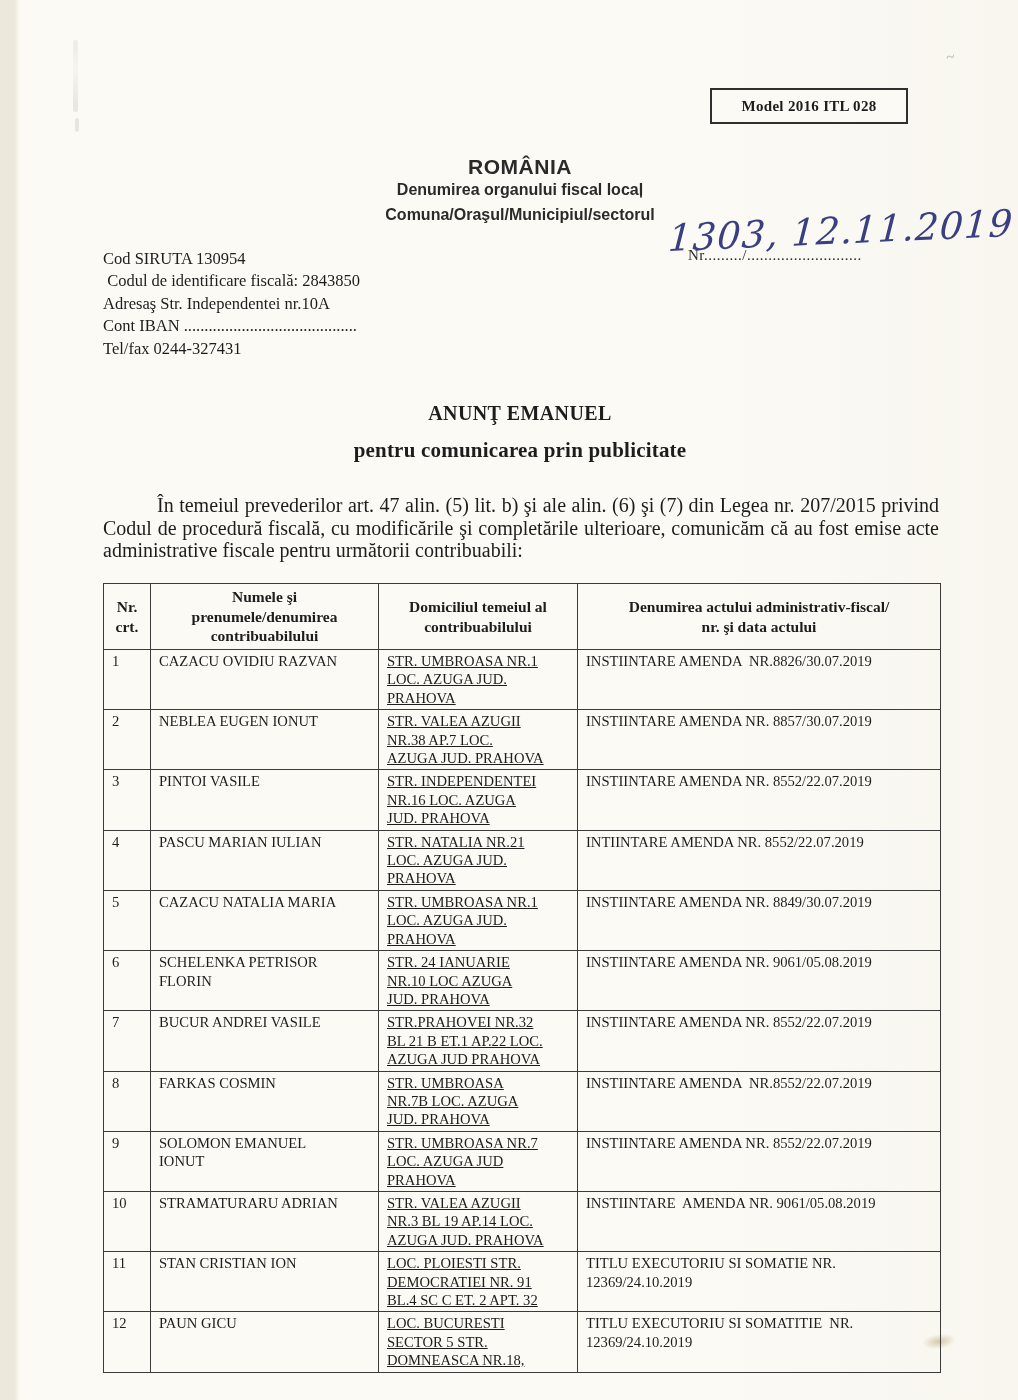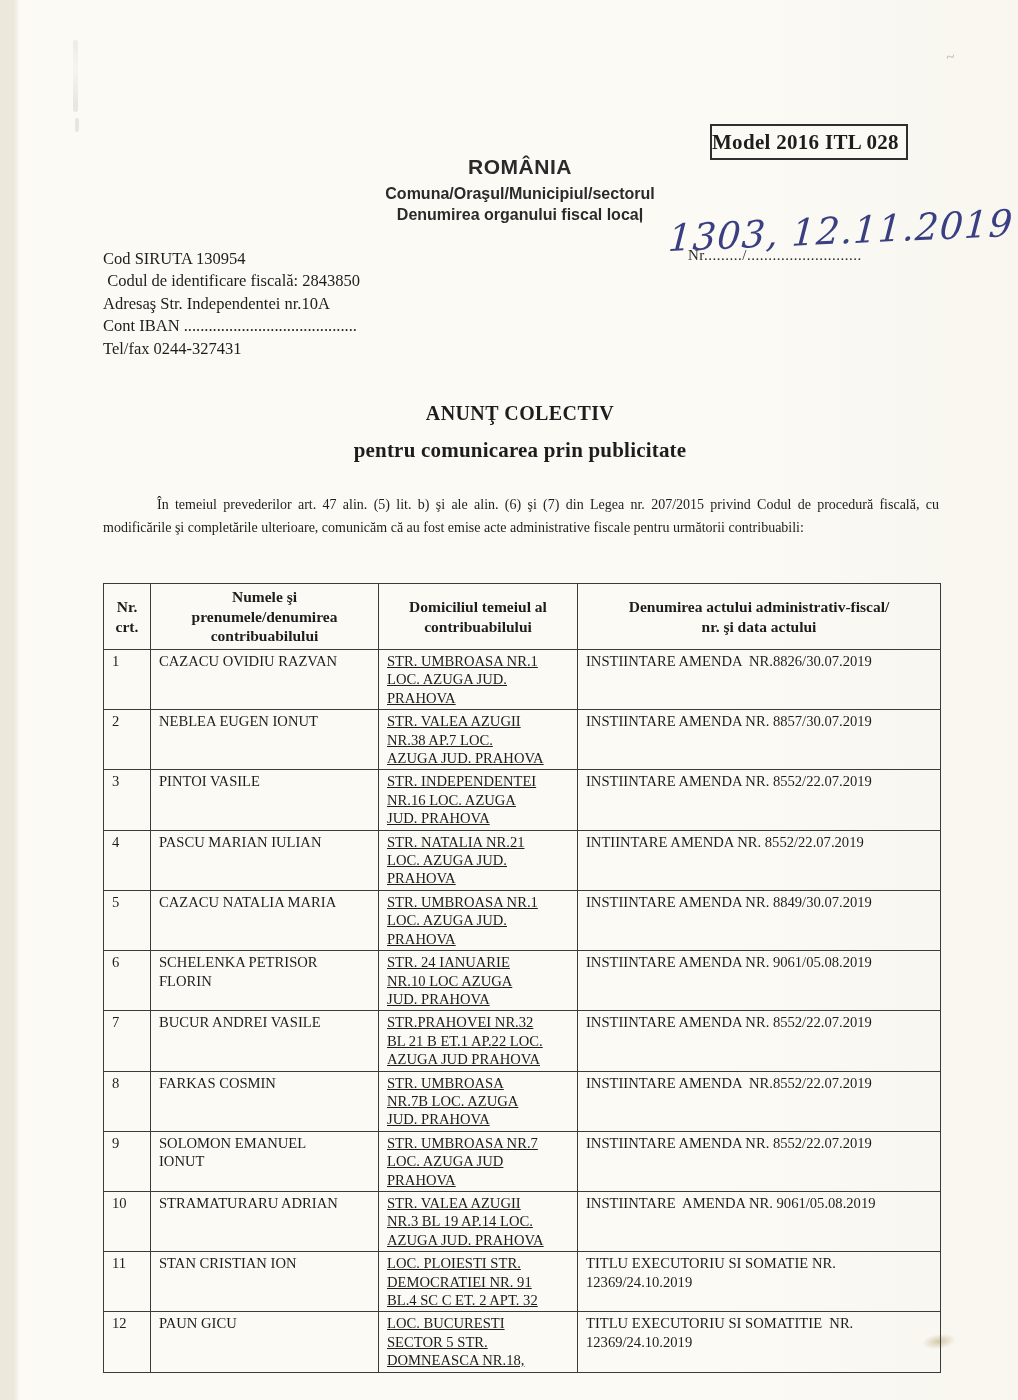--- a/index.html
+++ b/index.html
@@ -28,22 +28,22 @@
     transform:rotate(-12deg);
   }
   .smudge{
     position:absolute;left:922px;top:1334px;width:34px;height:15px;
     background:radial-gradient(ellipse at center,#cdbd97 0%,rgba(205,189,151,0) 70%);
     transform:rotate(-8deg);opacity:.8;border-radius:50%;
   }
 
   .model-box{
     position:absolute;left:710px;top:88px;width:194px;height:32px;
-    border:2px solid #2f2f2f;display:flex;align-items:center;
-    font-weight:bold;font-size:21px;letter-spacing:.3px;background:#fbfaf5;margin-top:36px;
+    border:2px solid #2f2f2f;display:flex;align-items:center;justify-content:center;
+    font-weight:bold;font-size:15px;letter-spacing:.3px;background:#fbfaf5;
   }
 
   .center-head{
     position:absolute;left:60px;top:155px;width:920px;text-align:center;
     font-family:"Liberation Sans", sans-serif;color:#2a2a2a;
   }
   .center-head .country{font-size:21px;font-weight:bold;letter-spacing:.5px;}
   .center-head .sub{font-size:16px;font-weight:bold;line-height:21px;margin-top:4px;}
 
   .issuer{
@@ -66,21 +66,21 @@
     position:absolute;left:60px;top:402px;width:920px;text-align:center;
     font-weight:bold;font-size:20px;letter-spacing:.4px;
   }
   .doc-subtitle{
     position:absolute;left:60px;top:438px;width:920px;text-align:center;
     font-weight:bold;font-size:21px;letter-spacing:.2px;
   }
 
   .intro{
     position:absolute;left:103px;top:494px;width:836px;
-    font-size:14px;line-height:22.6px;text-align:justify;text-indent:54px;
+    font-size:20px;line-height:22.6px;text-align:justify;text-indent:54px;
   }
 
   table.ann{
     position:absolute;left:103px;top:583px;width:837px;
     border-collapse:collapse;table-layout:fixed;background:transparent;
   }
   table.ann th, table.ann td{
     border:1.6px solid #3b3b3b;
   }
   table.ann th{
@@ -107,34 +107,34 @@
   <div class="fold-mark2"></div>
   <div class="tilde-mark">~</div>
   <div class="smudge"></div>
 
   <div class="model-box">
     <span>Model 2016 ITL 028</span>
   </div>
 
   <div class="center-head">
     <div class="country">ROMÂNIA</div>
+    <div class="sub" style="margin-top:0;">Denumirea organului fiscal locaļ</div>
     <div class="sub">Comuna/Oraşul/Municipiul/sectorul</div>
-    <div class="sub" style="margin-top:0;">Denumirea organului fiscal locaļ</div>
   </div>
 
   <div class="issuer">Cod SIRUTA 130954
  Codul de identificare fiscală: 2843850
 Adresaş Str. Independentei nr.10A
 Cont IBAN ..........................................
 Tel/fax 0244-327431</div>
 
   <div class="handwriting">1303, 12.11.2019</div>
   <div class="nr-line">Nr........./...........................</div>
 
-  <div class="doc-title">ANUNŢ COLECTIV</div>
+  <div class="doc-title">ANUNŢ EMANUEL</div>
   <div class="doc-subtitle">pentru comunicarea prin publicitate</div>
 
   <div class="intro">În temeiul prevederilor art. 47 alin. (5) lit. b) şi ale alin. (6) şi (7) din Legea nr. 207/2015 privind Codul de procedură fiscală, cu modificările şi completările ulterioare, comunicăm că au fost emise acte administrative fiscale pentru următorii contribuabili:</div>
 
   <table class="ann">
     <colgroup>
       <col style="width:47px">
       <col style="width:228px">
       <col style="width:199px">
       <col style="width:363px">

